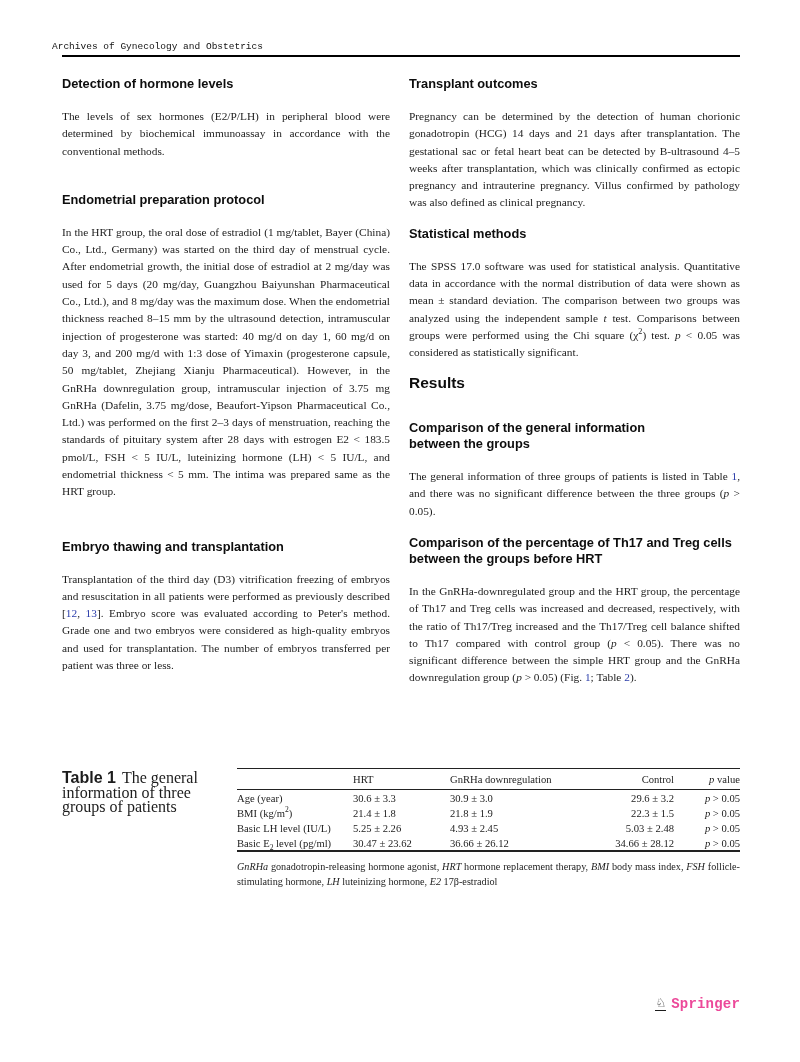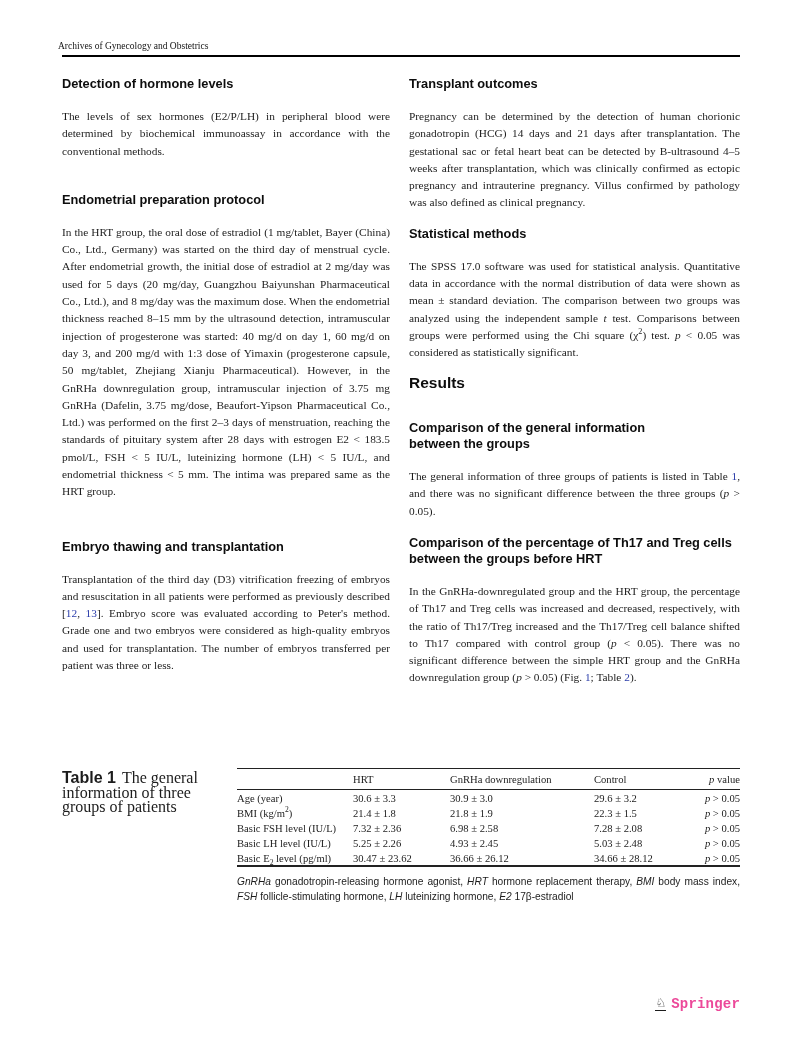--- a/index.html
+++ b/index.html
@@ -1,19 +1,19 @@
 <!DOCTYPE html>
 <html><head>
 <meta charset="utf-8">
 <style>
   html,body{margin:0;padding:0;background:#e8e8e8;}
   .page{position:relative;width:800px;height:1062px;background:#ffffff;color:#1c1c1c;margin:0 auto;overflow:hidden;}
 
   
-  .journal-header{position:absolute;top:41px;left:58px;font-family:Liberation Serif, serif;font-size:9.5px;color:#111;}
+  .journal-header{position:absolute;top:41px;left:52px;font-family:Liberation Mono, monospace;font-size:9.5px;color:#111;}
   .header-rule{position:absolute;top:55px;left:62px;width:678px;height:2px;background:#000;}
 
   
   .columns{position:absolute;top:76px;left:62px;width:678px;display:flex;gap:19px;}
   .col{width:328px;}
   .col.right{width:331px;}
   h1,h2,p{margin:0;padding:0;}
   h2.sub{font-family:Liberation Sans, sans-serif;font-weight:700;font-size:12.8px;line-height:1.25;white-space:pre-line;color:#0d0d0d;}
   h1.results{font-family:"Liberation Sans",sans-serif;font-weight:700;font-size:15.5px;line-height:1.2;color:#0d0d0d;}
   p.body{font-family:Liberation Serif, serif;font-size:11.35px;line-height:17.3px;text-align:justify;margin-top:16px;}
@@ -33,23 +33,23 @@
   .cap-label{font-family:"Liberation Sans",sans-serif;font-weight:700;margin-right:6px;}
   .table-wrap{flex:1;min-width:0;}
   table.t1{width:100%;border-collapse:collapse;font-family:"Liberation Serif",serif;font-size:10.6px;
            border-top:1px solid #222;border-bottom:2px solid #222;}
   table.t1 thead tr{border-bottom:1px solid #222;}
   table.t1 th{font-weight:400;text-align:left;padding:5px 0 4px 0;}
   table.t1 td{padding:2.5px 0 1.5px 0;vertical-align:top;margin-left:10px;}
   table.t1 th:nth-child(1),table.t1 td:nth-child(1){width:116px;}
   table.t1 th:nth-child(2),table.t1 td:nth-child(2){width:97px;}
   table.t1 th:nth-child(3),table.t1 td:nth-child(3){width:144px;}
-  table.t1 th:nth-child(4),table.t1 td:nth-child(4){width:80px;}
+  table.t1 th:nth-child(4),table.t1 td:nth-child(4){width:80px;text-align:right;}
   table.t1 th:nth-child(5),table.t1 td:nth-child(5){text-align:right;}
-  .footnote{margin-top:8px;font-family:Liberation Sans, sans-serif;font-size:10.2px;line-height:14.6px;text-align:justify;}
+  .footnote{margin-top:8px;font-family:Liberation Serif, serif;font-size:10.2px;line-height:14.6px;text-align:justify;}
 
   
   .page-footer{position:absolute;top:996px;right:60px;display:flex;align-items:center;}
   .horse-icon{display:inline-block;font-family:"DejaVu Sans",sans-serif;font-size:12px;line-height:1;
               border-bottom:1.5px solid #1c1c1c;padding-bottom:1px;margin-right:5px;color:#1c1c1c;}
   .publisher{font-family:Liberation Mono, monospace;font-size:14px;font-weight:700;color:#ec4899;letter-spacing:0.2px;}
 </style>
 </head>
 <body>
 
@@ -113,27 +113,20 @@
               <td><span class="seg-i">p</span><span> &gt; 0.05</span></td>
             </tr>
             <tr>
               <td><span>BMI (kg/m</span><span class="seg-sup">2</span><span>)</span></td>
               <td><span>21.4 ± 1.8</span></td>
               <td><span>21.8 ± 1.9</span></td>
               <td><span>22.3 ± 1.5</span></td>
               <td><span class="seg-i">p</span><span> &gt; 0.05</span></td>
             </tr>
             <tr>
-              <td><span>Basic FSH level (IU/L)</span></td>
-              <td><span>7.32 ± 2.36</span></td>
-              <td><span>6.98 ± 2.58</span></td>
-              <td><span>7.28 ± 2.08</span></td>
-              <td><span class="seg-i">p</span><span> &gt; 0.05</span></td>
-            </tr>
-            <tr>
               <td><span>Basic LH level (IU/L)</span></td>
               <td><span>5.25 ± 2.26</span></td>
               <td><span>4.93 ± 2.45</span></td>
               <td><span>5.03 ± 2.48</span></td>
               <td><span class="seg-i">p</span><span> &gt; 0.05</span></td>
             </tr>
             <tr>
               <td><span>Basic E</span><span class="seg-sub">2</span><span> level (pg/ml)</span></td>
               <td><span>30.47 ± 23.62</span></td>
               <td><span>36.66 ± 26.12</span></td>

